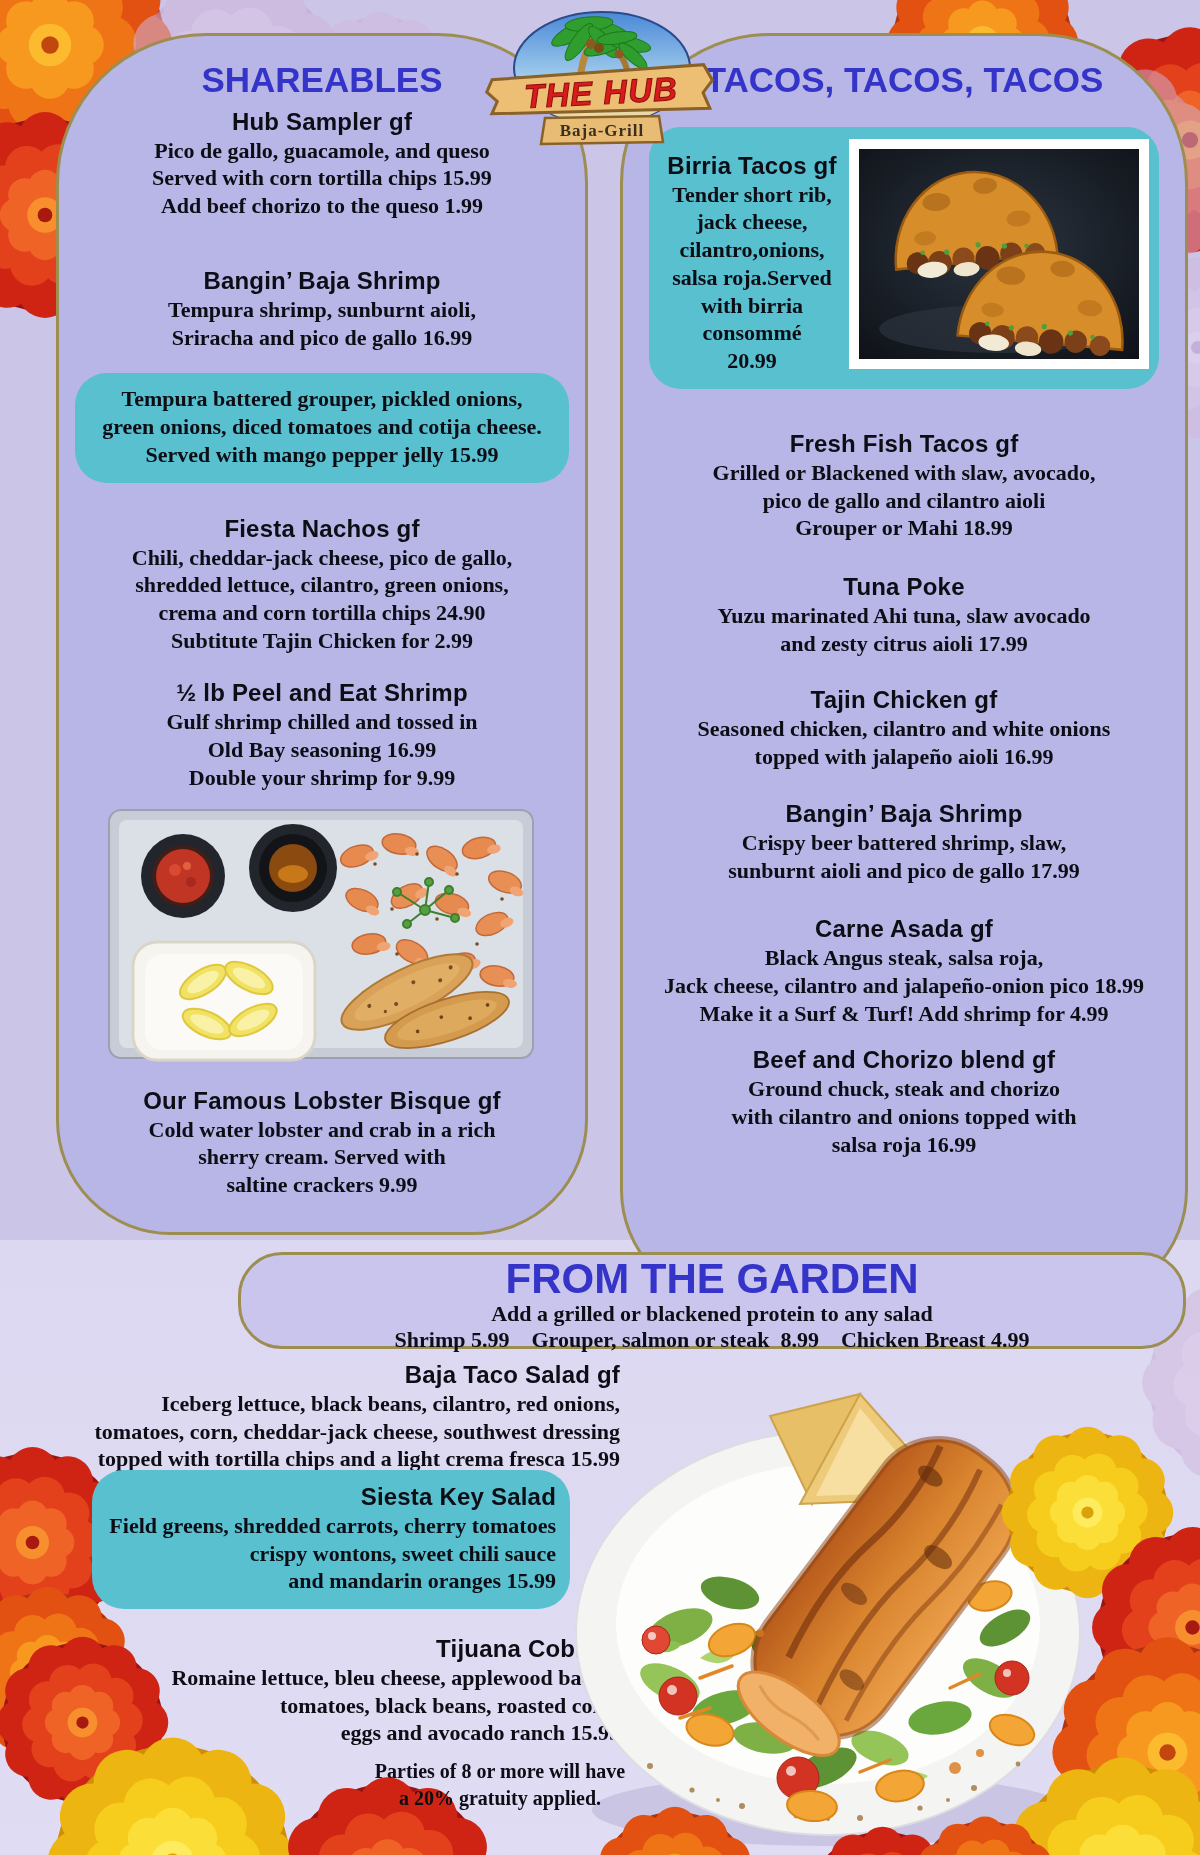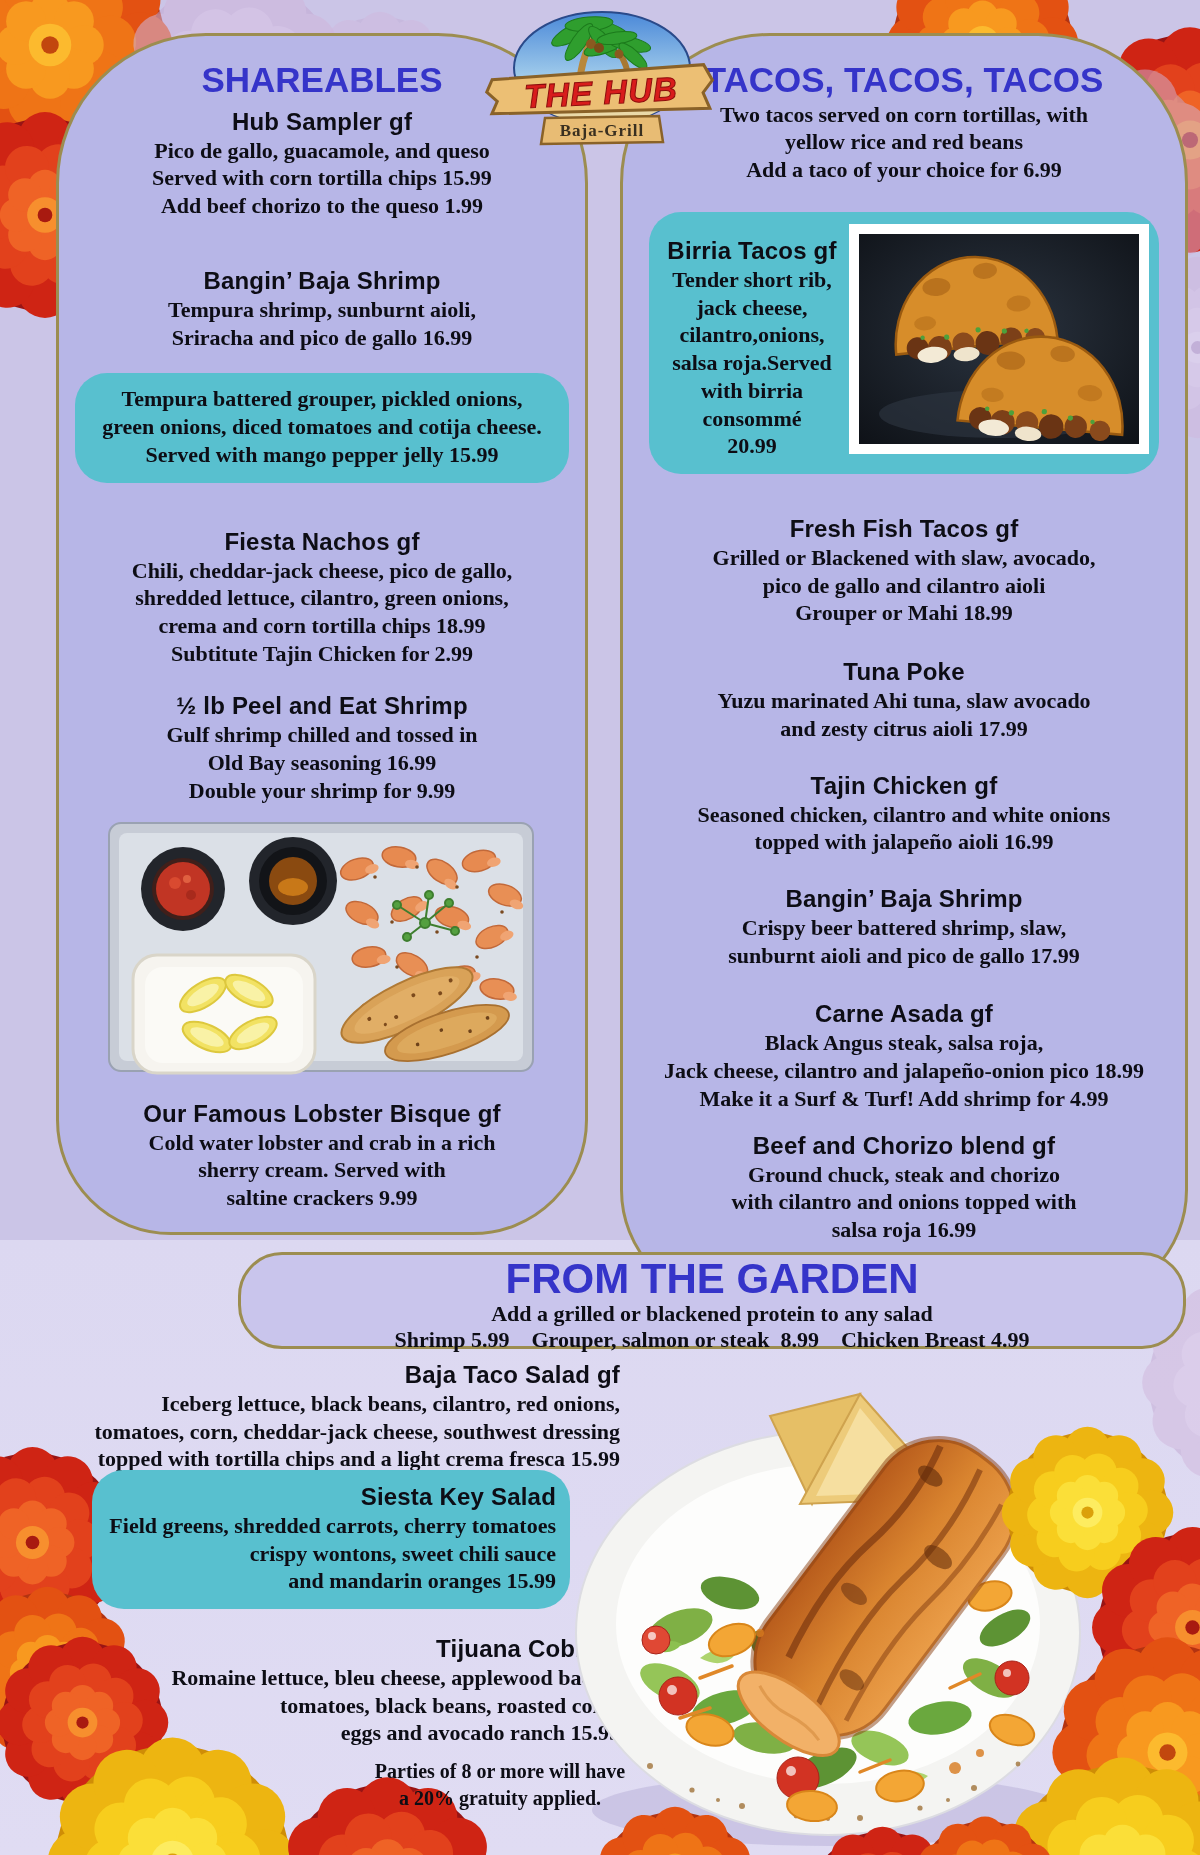--- a/index.html
+++ b/index.html
@@ -206,25 +206,25 @@
       <div class="idesc">Tempura shrimp, sunburnt aioli,
 Sriracha and pico de gallo 16.99</div>
     </div>
 
     <div class="hl" style="margin:22px -8px 0">
       <div class="idesc">Tempura battered grouper, pickled onions,
 green onions, diced tomatoes and cotija cheese.
 Served with mango pepper jelly 15.99</div>
     </div>
 
-    <div style="margin-top:44px">
+    <div style="margin-top:31px">
       <div class="iname">Fiesta Nachos gf</div>
       <div class="idesc">Chili, cheddar-jack cheese, pico de gallo,
 shredded lettuce, cilantro, green onions,
-crema and corn tortilla chips 18.99
+crema and corn tortilla chips 24.90
 Subtitute Tajin Chicken for 2.99</div>
     </div>
 
     <div style="margin-top:24px">
       <div class="iname">½ lb Peel and Eat Shrimp</div>
       <div class="idesc">Gulf shrimp chilled and tossed in
 Old Bay seasoning 16.99
 Double your shrimp for 9.99</div>
     </div>
 
@@ -365,23 +365,20 @@
     <div style="margin-top:20px">
       <div class="iname">Our Famous Lobster Bisque gf</div>
       <div class="idesc">Cold water lobster and crab in a rich
 sherry cream. Served with
 saltine crackers 9.99</div>
     </div>
   </section>
 
   <section class="panel" id="panelR">
     <h1 class="stitle">TACOS, TACOS, TACOS</h1>
-    <div class="idesc" style="margin-top:2px">Two tacos served on corn tortillas, with
-yellow rice and red beans
-Add a taco of your choice for 6.99</div>
 
     <div class="hl" style="margin:28px 2px 8px">
       <div class="bgrid">
         <div class="btxt">
           <div class="iname">Birria Tacos gf</div>
           <div class="idesc">Tender short rib,
 jack cheese,
 cilantro,onions,
 salsa roja.Served
 with birria

